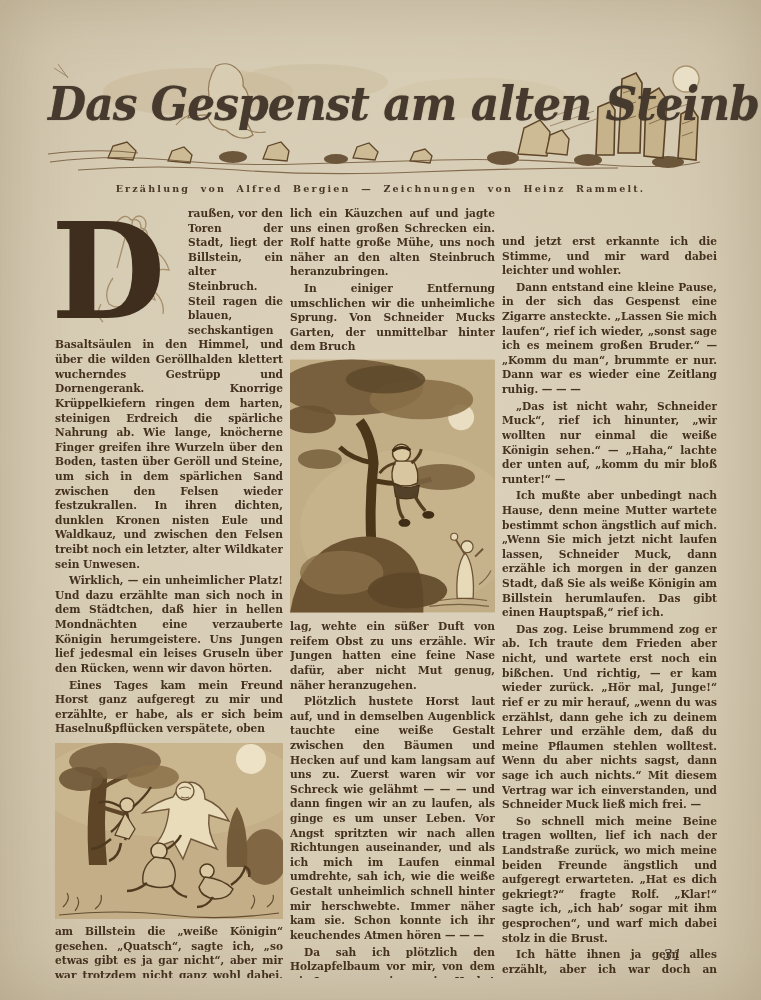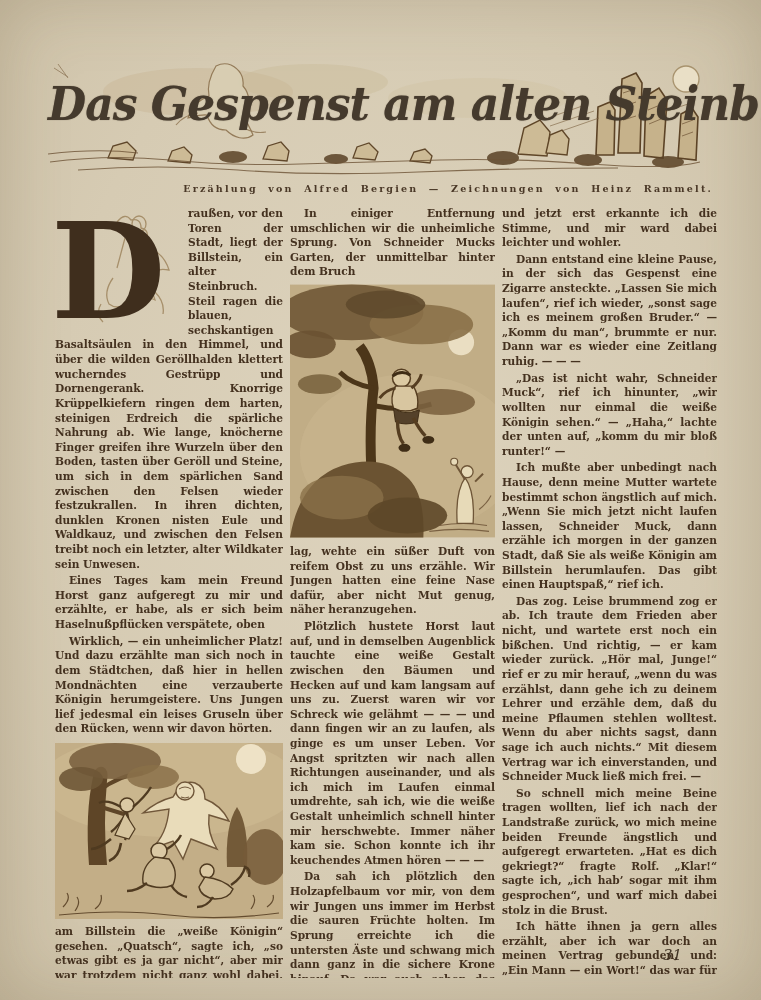--- a/index.html
+++ b/index.html
@@ -14,32 +14,32 @@
   .header-art{position:absolute;left:48px;top:56px;width:665px;height:120px;}
   .header-art svg{display:block;width:100%;height:100%;}
   .title{
     position:absolute;left:48px;top:82px;width:665px;text-align:center;
     font-style:italic;font-weight:bold;font-size:44px;line-height:1;
     letter-spacing:-1px;color:#453a2d;transform:scaleY(1.06);
     text-shadow:0 0 1px rgba(62,50,36,.55);
     white-space:nowrap;
   }
   .byline{
-    position:absolute;left:48px;top:183px;width:665px;text-align:right;
+    position:absolute;left:48px;top:183px;width:665px;text-align:center;
     font-weight:bold;font-size:9.5px;color:#4a3827;
     letter-spacing:2.2px;word-spacing:5px;white-space:nowrap;
   }
   .cols{
     position:absolute;left:55px;top:206px;width:662px;height:772px;
     display:flex;gap:7px;
     font-size:10.6px;line-height:1.38;color:#44311f;text-align:justify;
     overflow:hidden;
   }
   .col{overflow:hidden;}
-  .col1{width:228px;} .col2{width:205px;} .col3{width:215px;}
+  .col1{width:228px;} .col2{width:205px;} .col3{width:215px;margin-top:28px;}
   .col p{margin:0 0 2px 0;text-indent:14px;font-weight:bold;}
   .col p.noindent{text-indent:0;}
   .dropcap-box{float:left;width:126px;height:126px;margin:2px 7px 2px 0;}
   .dropcap-box svg{display:block;width:100%;height:100%;}
   .illus{display:block;margin:6px 0 5px 0;}
   .illus svg{display:block;width:100%;height:100%;}
   .illus1{height:176px;margin:7px 0 5px;}
   .illus2{height:254px;margin:5px 0 6px;}
   .pagenum{
     position:absolute;left:663px;top:946px;width:60px;
@@ -111,22 +111,22 @@
             <path d="M70 30 l-8 30 M86 26 q6 10 2 20"></path>
             <path d="M96 40 q14 8 18 22 q-10 -2 -16 2 q4 14 -4 22 q-8 2 -10 -6"></path>
             <path d="M58 70 q-10 14 -4 26 q8 6 16 0"></path>
             <ellipse cx="84" cy="16" rx="7" ry="8"></ellipse>
             <path d="M100 84 q10 10 8 22 M46 96 q-6 10 2 18"></path>
           </g>
           <text x="-4" y="110" font-family="DejaVu Serif, serif" font-weight="bold" font-size="132" fill="#3f2e1d">D</text>
         </svg>
       </div>
       <p class="noindent">raußen, vor den Toren der Stadt, liegt der Billstein, ein alter Steinbruch. Steil ragen die blauen, sechskantigen Basaltsäulen in den Himmel, und über die wilden Geröllhalden klettert wucherndes Gestrüpp und Dornengerank. Knorrige Krüppelkiefern ringen dem harten, steinigen Erdreich die spärliche Nahrung ab. Wie lange, knöcherne Finger greifen ihre Wurzeln über den Boden, tasten über Geröll und Steine, um sich in dem spärlichen Sand zwischen den Felsen wieder festzukrallen. In ihren dichten, dunklen Kronen nisten Eule und Waldkauz, und zwischen den Felsen treibt noch ein letzter, alter Wildkater sein Unwesen.</p>
+      <p>Wirklich, — ein unheimlicher Platz! Und dazu erzählte man sich noch in dem Städtchen, daß hier in hellen Mondnächten eine verzauberte Königin herumgeistere. Uns Jungen lief jedesmal ein leises Gruseln über den Rücken, wenn wir davon hörten.</p>
       <p>Eines Tages kam mein Freund Horst ganz aufgeregt zu mir und erzählte, er habe, als er sich beim Haselnußpflücken verspätete, oben</p>
-      <p>Wirklich, — ein unheimlicher Platz! Und dazu erzählte man sich noch in dem Städtchen, daß hier in hellen Mondnächten eine verzauberte Königin herumgeistere. Uns Jungen lief jedesmal ein leises Gruseln über den Rücken, wenn wir davon hörten.</p>
 
       <div class="illus illus1">
         <svg viewBox="0 0 228 176">
           <rect width="228" height="176" fill="#c3ae87"></rect>
           <ellipse cx="114" cy="42" rx="130" ry="52" fill="#cebb93" opacity="0.6"></ellipse>
           <circle cx="196" cy="16" r="15" fill="#eee2c6"></circle>
           <path d="M34 122 q-4 -52 4 -88 q2 -12 10 -10 q6 2 4 14 q-4 42 0 84 z" fill="#5e4527"></path>
           <path d="M44 48 q20 -16 44 -18 M46 64 l26 8" stroke="#5e4527" stroke-width="4" fill="none"></path>
           <ellipse cx="60" cy="18" rx="46" ry="18" fill="#7b6240" opacity="0.9"></ellipse>
           <ellipse cx="98" cy="34" rx="26" ry="12" fill="#8a7049" opacity="0.85"></ellipse>
@@ -152,20 +152,21 @@
             <path d="M4 172 q60 -6 110 0 t110 -2"></path>
           </g>
         </svg>
       </div>
 
       <p class="noindent">am Billstein die „weiße Königin“ gesehen. „Quatsch“, sagte ich, „so etwas gibt es ja gar nicht“, aber mir war trotzdem nicht ganz wohl dabei. Dann kam Rolf noch dazu; und Rolf war ein kleiner Abenteurer, den es lockte, auch einmal die weiße Königin zu sehen. Schließlich überredete er uns, am Abend den alten Steinbruch aufzusuchen.</p>
 
     </div>
 
     <div class="col col2">
+      <p class="noindent">lich ein Käuzchen auf und jagte uns einen großen Schrecken ein. Rolf hatte große Mühe, uns noch näher an den alten Steinbruch heranzubringen.</p>
       <p>In einiger Entfernung umschlichen wir die unheimliche Sprung. Von Schneider Mucks Garten, der unmittelbar hinter dem Bruch</p>
 
       <div class="illus illus2">
         <svg viewBox="0 0 206 254">
           <rect width="206" height="254" fill="#c1ad86"></rect>
           <ellipse cx="120" cy="170" rx="110" ry="80" fill="#c9b68f" opacity="0.6"></ellipse>
           <circle cx="172" cy="58" r="13" fill="#eadec2"></circle>
           <ellipse cx="62" cy="28" rx="72" ry="28" fill="#745c3a" opacity="0.95"></ellipse>
           <ellipse cx="132" cy="40" rx="52" ry="20" fill="#8a7048" opacity="0.9"></ellipse>
           <ellipse cx="20" cy="60" rx="26" ry="14" fill="#6a5232" opacity="0.9"></ellipse>

